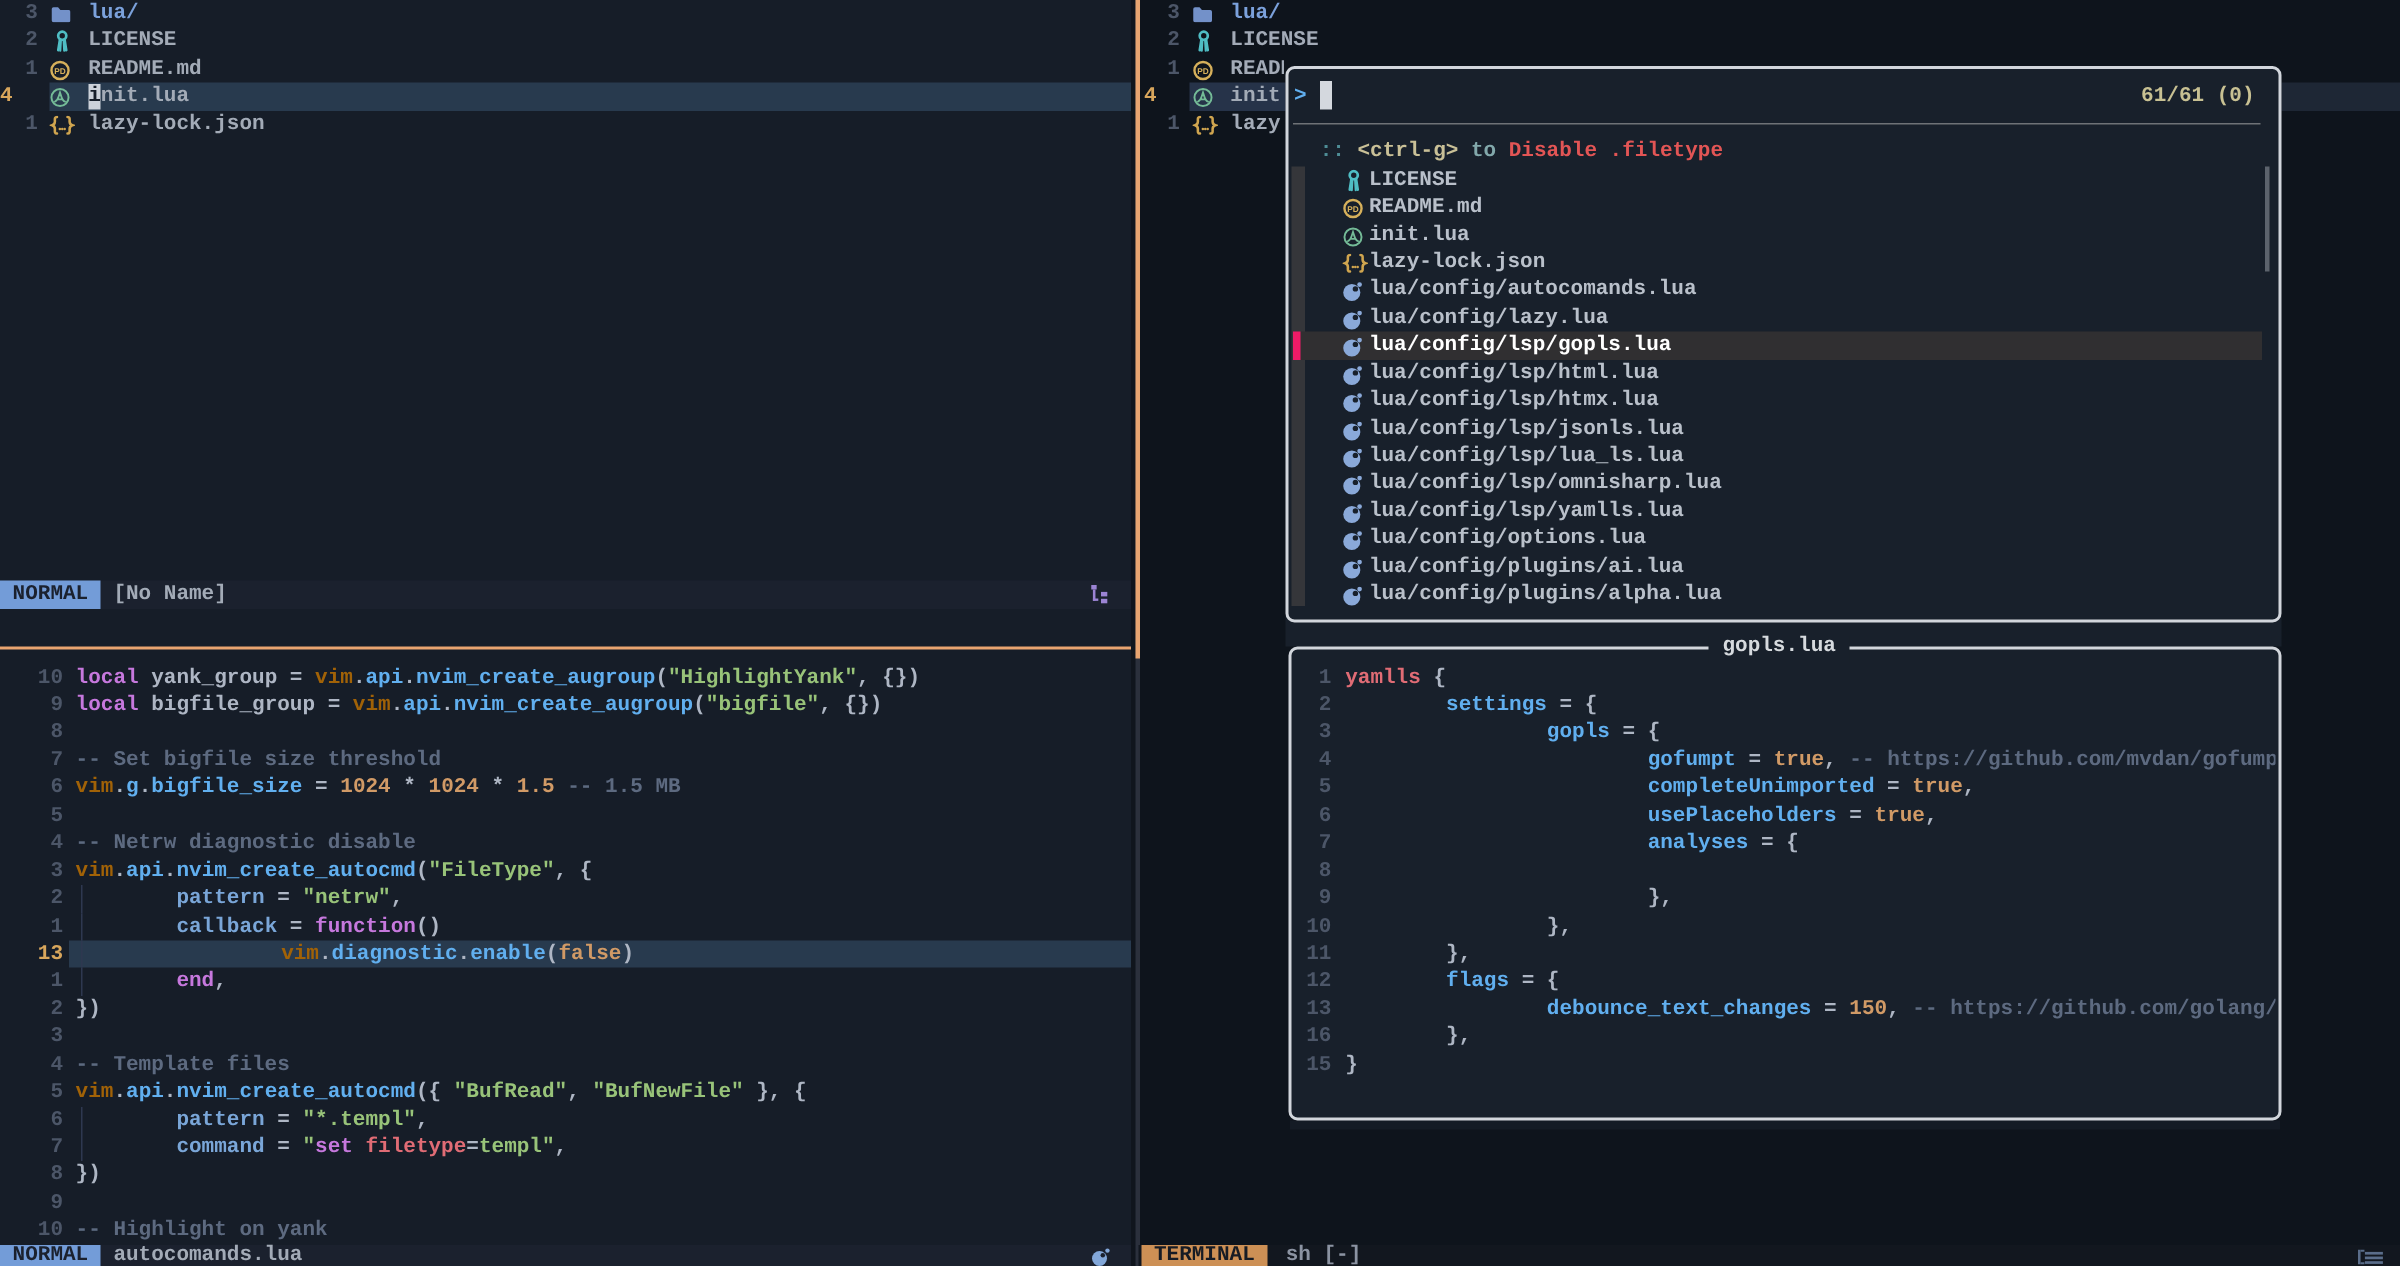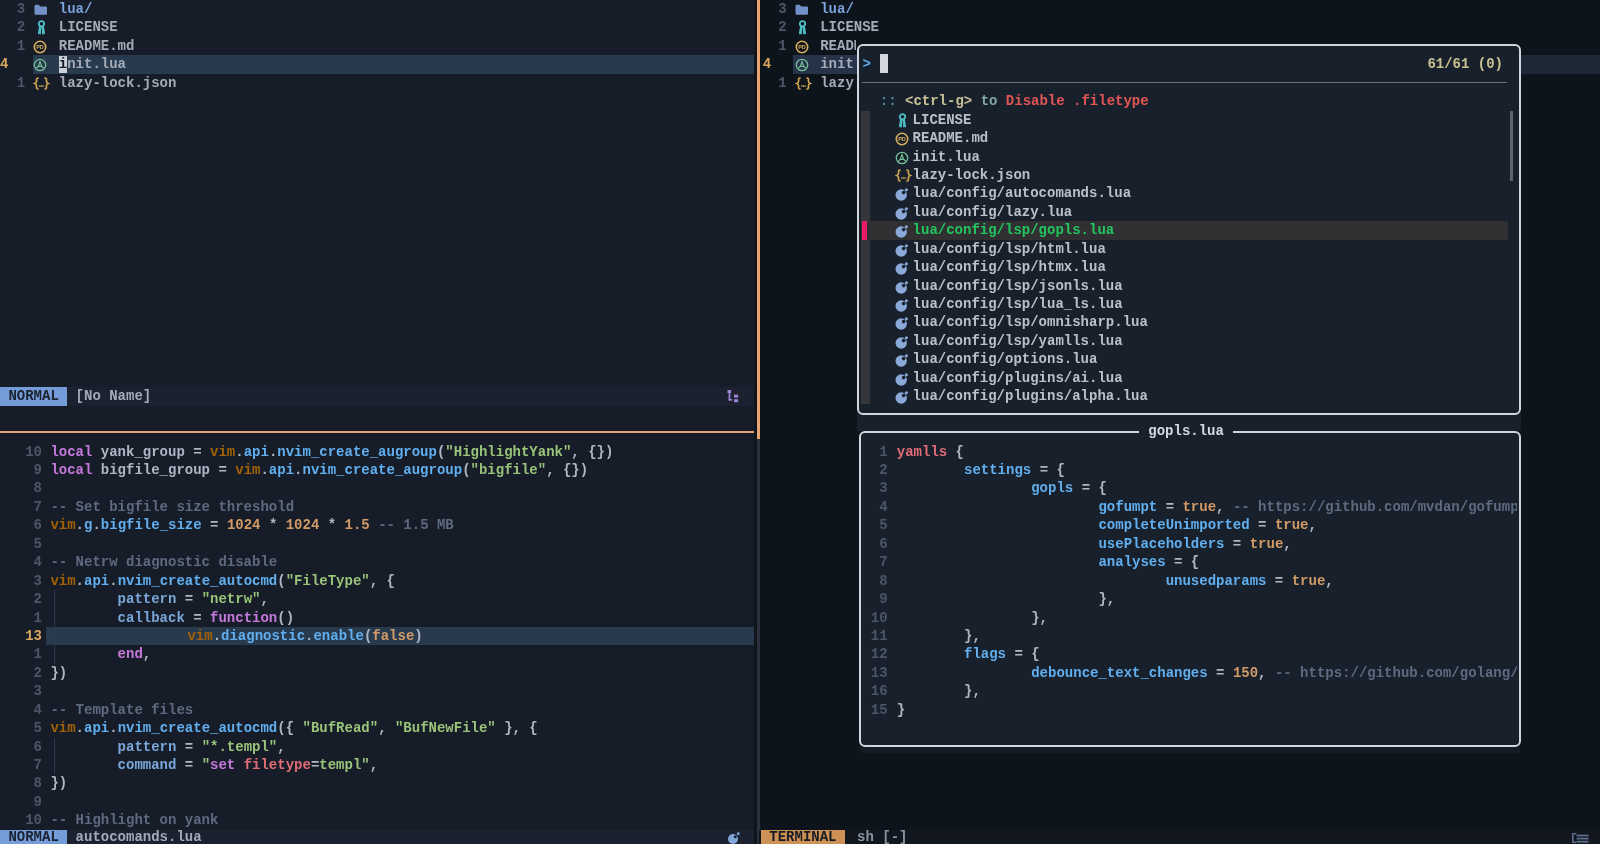--- a/index.html
+++ b/index.html
@@ -215,21 +215,21 @@
       <circle cx="6.2" cy="7" r="5.7" fill="#8aa9d9"></circle>
       <circle cx="8.6" cy="4.6" r="1.8" fill="#18202b"></circle>
       <circle cx="11.4" cy="1.7" r="1.55" fill="#8aa9d9"></circle>
     </svg>
 <div class="row lst" style="left:912.6px;top:202.84px">lua/config/lazy.lua</div>
 <svg class="abs" style="left:894.5px;top:225.28px" width="13" height="13" viewBox="0 0 13 13">
       <circle cx="6.2" cy="7" r="5.7" fill="#8aa9d9"></circle>
       <circle cx="8.6" cy="4.6" r="1.8" fill="#18202b"></circle>
       <circle cx="11.4" cy="1.7" r="1.55" fill="#8aa9d9"></circle>
     </svg>
-<div class="row lst" style="left:912.6px;top:221.28px;color:#22c55e">lua/config/lsp/gopls.lua</div>
+<div class="row lst" style="left:912.6px;top:221.28px;color:#ffffff">lua/config/lsp/gopls.lua</div>
 <svg class="abs" style="left:894.5px;top:243.72px" width="13" height="13" viewBox="0 0 13 13">
       <circle cx="6.2" cy="7" r="5.7" fill="#8aa9d9"></circle>
       <circle cx="8.6" cy="4.6" r="1.8" fill="#18202b"></circle>
       <circle cx="11.4" cy="1.7" r="1.55" fill="#8aa9d9"></circle>
     </svg>
 <div class="row lst" style="left:912.6px;top:239.72px">lua/config/lsp/html.lua</div>
 <svg class="abs" style="left:894.5px;top:262.16px" width="13" height="13" viewBox="0 0 13 13">
       <circle cx="6.2" cy="7" r="5.7" fill="#8aa9d9"></circle>
       <circle cx="8.6" cy="4.6" r="1.8" fill="#18202b"></circle>
       <circle cx="11.4" cy="1.7" r="1.55" fill="#8aa9d9"></circle>
@@ -289,21 +289,20 @@
 <div class="row" style="left:896.8px;top:479.44px;width:620px;overflow:hidden"><span class="fg">                </span><span class="b">gopls</span><span class="fg"> = {</span></div>
 <div class="row ln" style="left:862px;top:497.88px;width:25.6px;text-align:right">4</div>
 <div class="row" style="left:896.8px;top:497.88px;width:620px;overflow:hidden"><span class="fg">                        </span><span class="b">gofumpt</span><span class="fg"> = </span><span class="o">true</span><span class="fg">, </span><span class="c">-- https://github.com/mvdan/gofump</span></div>
 <div class="row ln" style="left:862px;top:516.32px;width:25.6px;text-align:right">5</div>
 <div class="row" style="left:896.8px;top:516.32px;width:620px;overflow:hidden"><span class="fg">                        </span><span class="b">completeUnimported</span><span class="fg"> = </span><span class="o">true</span><span class="fg">,</span></div>
 <div class="row ln" style="left:862px;top:534.76px;width:25.6px;text-align:right">6</div>
 <div class="row" style="left:896.8px;top:534.76px;width:620px;overflow:hidden"><span class="fg">                        </span><span class="b">usePlaceholders</span><span class="fg"> = </span><span class="o">true</span><span class="fg">,</span></div>
 <div class="row ln" style="left:862px;top:553.2px;width:25.6px;text-align:right">7</div>
 <div class="row" style="left:896.8px;top:553.2px;width:620px;overflow:hidden"><span class="fg">                        </span><span class="b">analyses</span><span class="fg"> = {</span></div>
 <div class="row ln" style="left:862px;top:571.64px;width:25.6px;text-align:right">8</div>
-<div class="row" style="left:896.8px;top:571.64px;width:620px;overflow:hidden"><span class="fg">                                </span><span class="b">unusedparams</span><span class="fg"> = </span><span class="o">true</span><span class="fg">,</span></div>
 <div class="row ln" style="left:862px;top:590.08px;width:25.6px;text-align:right">9</div>
 <div class="row" style="left:896.8px;top:590.08px;width:620px;overflow:hidden"><span class="fg">                        </span><span class="fg">},</span></div>
 <div class="row ln" style="left:862px;top:608.52px;width:25.6px;text-align:right">10</div>
 <div class="row" style="left:896.8px;top:608.52px;width:620px;overflow:hidden"><span class="fg">                </span><span class="fg">},</span></div>
 <div class="row ln" style="left:862px;top:626.96px;width:25.6px;text-align:right">11</div>
 <div class="row" style="left:896.8px;top:626.96px;width:620px;overflow:hidden"><span class="fg">        </span><span class="fg">},</span></div>
 <div class="row ln" style="left:862px;top:645.4px;width:25.6px;text-align:right">12</div>
 <div class="row" style="left:896.8px;top:645.4px;width:620px;overflow:hidden"><span class="fg">        </span><span class="b">flags</span><span class="fg"> = {</span></div>
 <div class="row ln" style="left:862px;top:663.84px;width:25.6px;text-align:right">13</div>
 <div class="row" style="left:896.8px;top:663.84px;width:620px;overflow:hidden"><span class="fg">                </span><span class="b">debounce_text_changes</span><span class="fg"> = </span><span class="o">150</span><span class="fg">, </span><span class="c">-- https://github.com/golang/</span></div>

